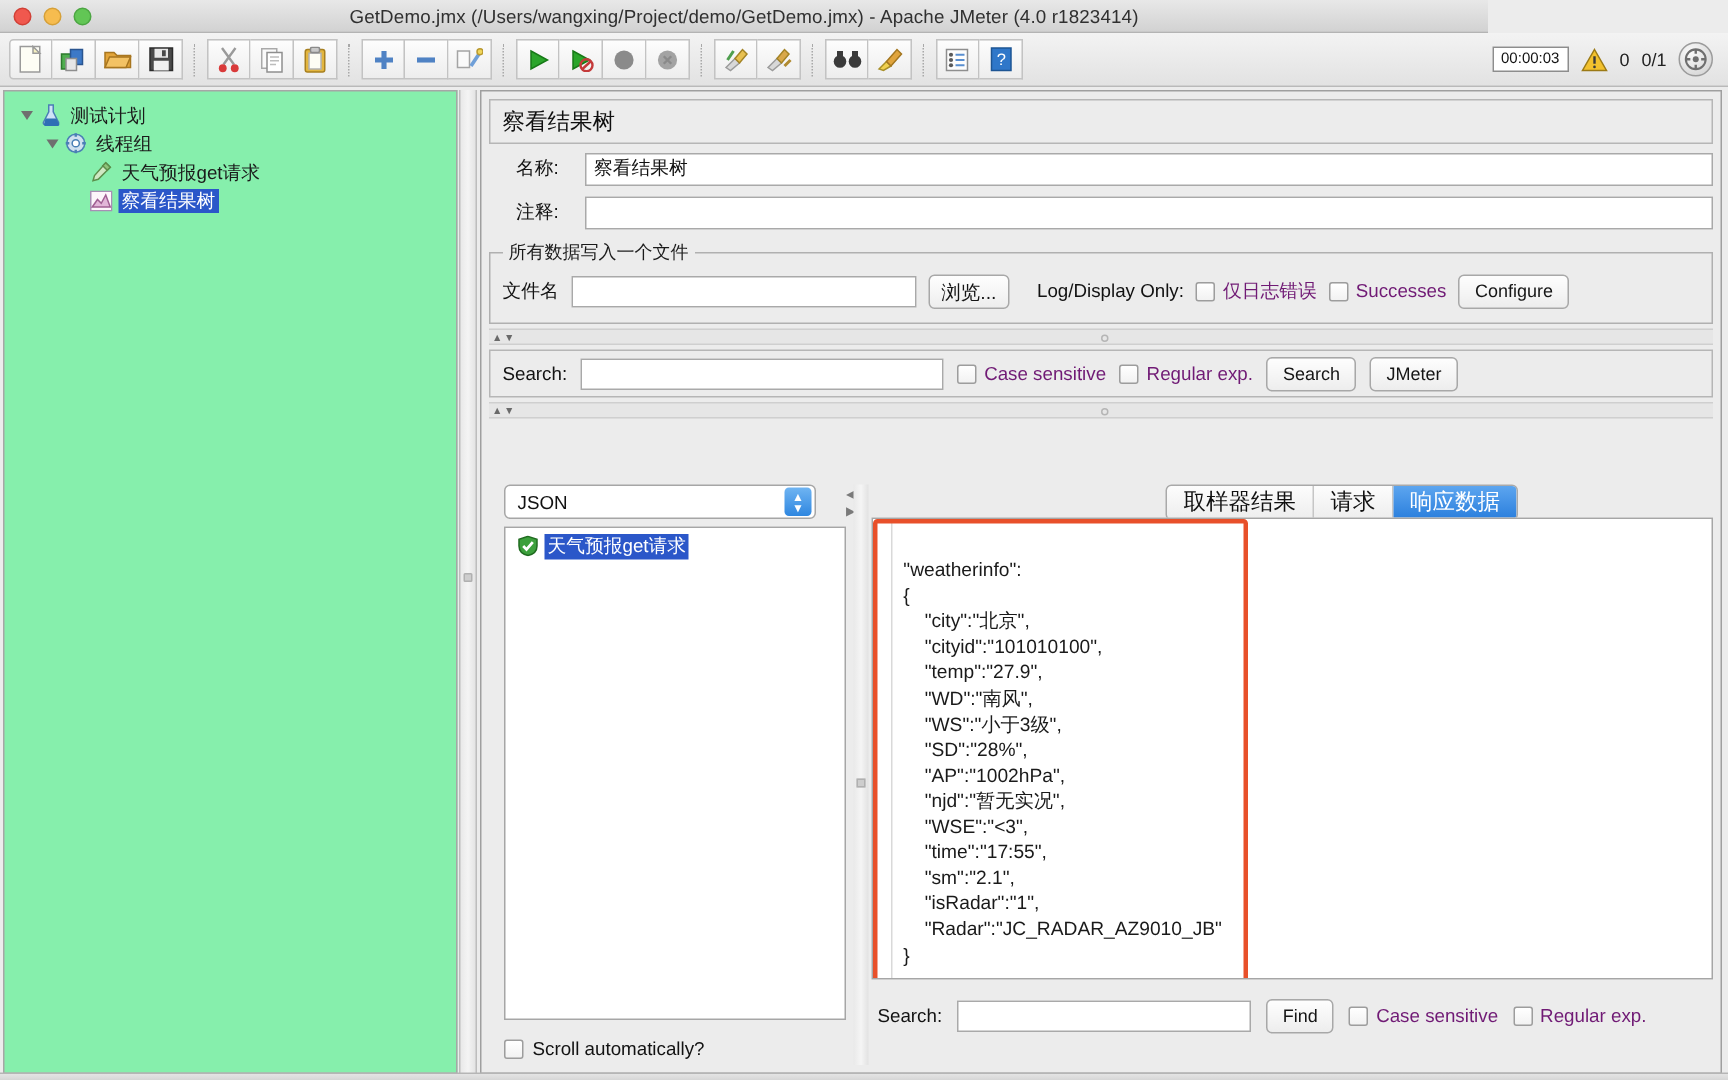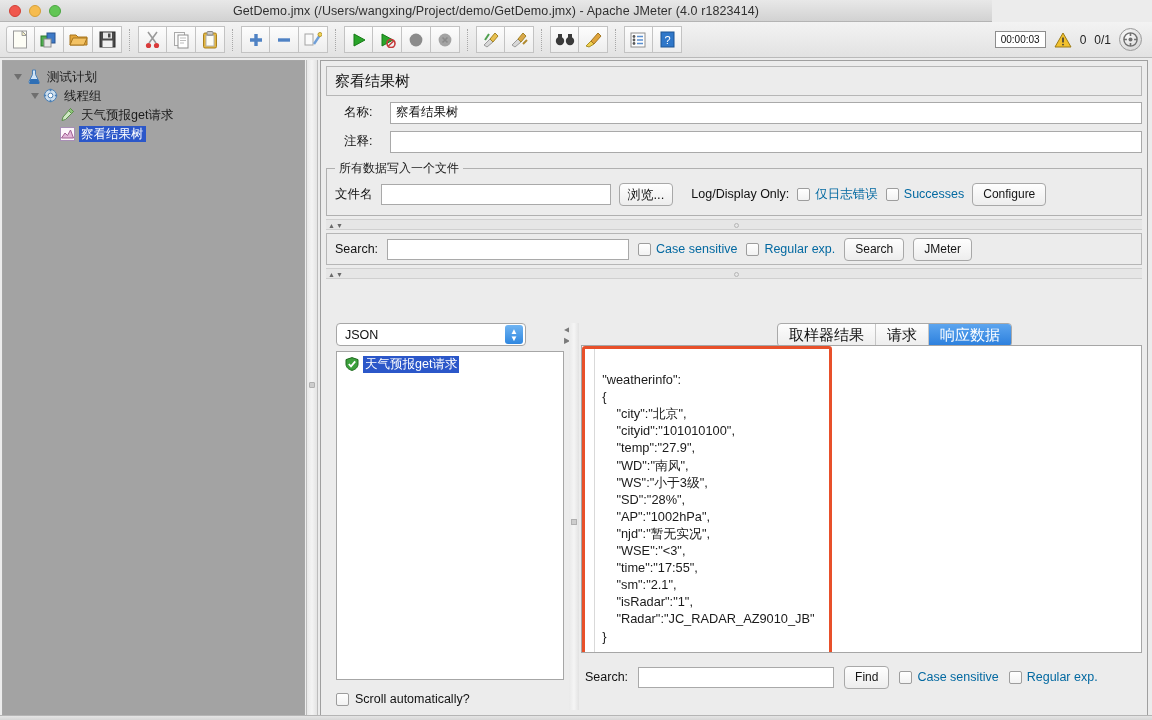--- a/index.html
+++ b/index.html
@@ -72,21 +72,21 @@
     display: flex; align-items: center; justify-content: center;
   }
 
   
   .main {
     position: absolute; left: 0; top: 58px; width: 1152px; height: 662px;
     background: #ececec;
   }
   .tree-pane {
     position: absolute; left: 2px; top: 2px; width: 303px; height: 656px;
-    background: #a3a3a3; border: 1px solid #a6a6a6;
+    background: #86efac; border: 1px solid #a6a6a6;
     overflow: hidden;
   }
   .splitter-v {
     position: absolute; left: 306px; top: 2px; width: 12px; height: 656px;
     background: linear-gradient(90deg,#e6e6e6,#f4f4f4,#e0e0e0);
   }
   .splitter-v .grip {
     position: absolute; left: 3px; top: 322px; width: 6px; height: 6px;
     background: #cdcdcd; border: 1px solid #b0b0b0; border-radius: 1px;
   }
@@ -143,21 +143,21 @@
     font-family: "Liberation Sans", sans-serif;
   }
   .btn {
     border: 1px solid #a8a8a8; border-radius: 4px;
     background: linear-gradient(#fefefe,#ededed);
     font-size: 12px; color: #151515; padding: 3px 10px;
     font-family: "Liberation Sans", sans-serif;
     line-height: 15px;
   }
   .btn.small { font-size: 13px; padding: 3px 8px; }
-  .cb-wrap { display: flex; align-items: center; gap: 5px; font-size: 12.5px; color: #0369a1; }
+  .cb-wrap { display: flex; align-items: center; gap: 5px; font-size: 12.5px; color: #701a75; }
   .cbx {
     width: 13px; height: 13px; border: 1px solid #9d9d9d; border-radius: 2px;
     background: linear-gradient(#ffffff,#f2f2f2);
   }
   .logdisp { font-size: 12.5px; color: #111; margin-left: 10px; }
 
   .hsplit {
     margin: 3px 5px 0 5px; height: 11px; position: relative;
     background: #e6e6e6; border-top: 1px solid #cfcfcf; border-bottom: 1px solid #cfcfcf;
   }
@@ -179,21 +179,21 @@
     width: 242px; height: 21px; border: 1px solid #a9a9a9; background: #fff;
     font-size: 12.5px; padding: 0 4px;
     font-family: "Liberation Sans", sans-serif;
   }
 
   
   .results {
     position: absolute; left: 5px; right: 5px; top: 262px; bottom: 5px;
   }
   .combo {
-    position: absolute; left: 10px; top: 0; width: 190px; height: 23px;
+    position: absolute; left: 10px; top: 0; width: 208px; height: 23px;
     background: #fff; border: 1px solid #a6a6a6; border-radius: 4px;
     display: flex; align-items: center; padding-left: 8px;
     font-size: 12.5px; color: #111;
   }
   .combo .spin {
     position: absolute; right: 2px; top: 1px; width: 18px; height: 19px;
     background: linear-gradient(#6fb4f2,#2f87e0); border-radius: 3px;
     display: flex; flex-direction: column; align-items: center; justify-content: center;
     color: #fff; font-size: 8px; line-height: 7px;
   }

